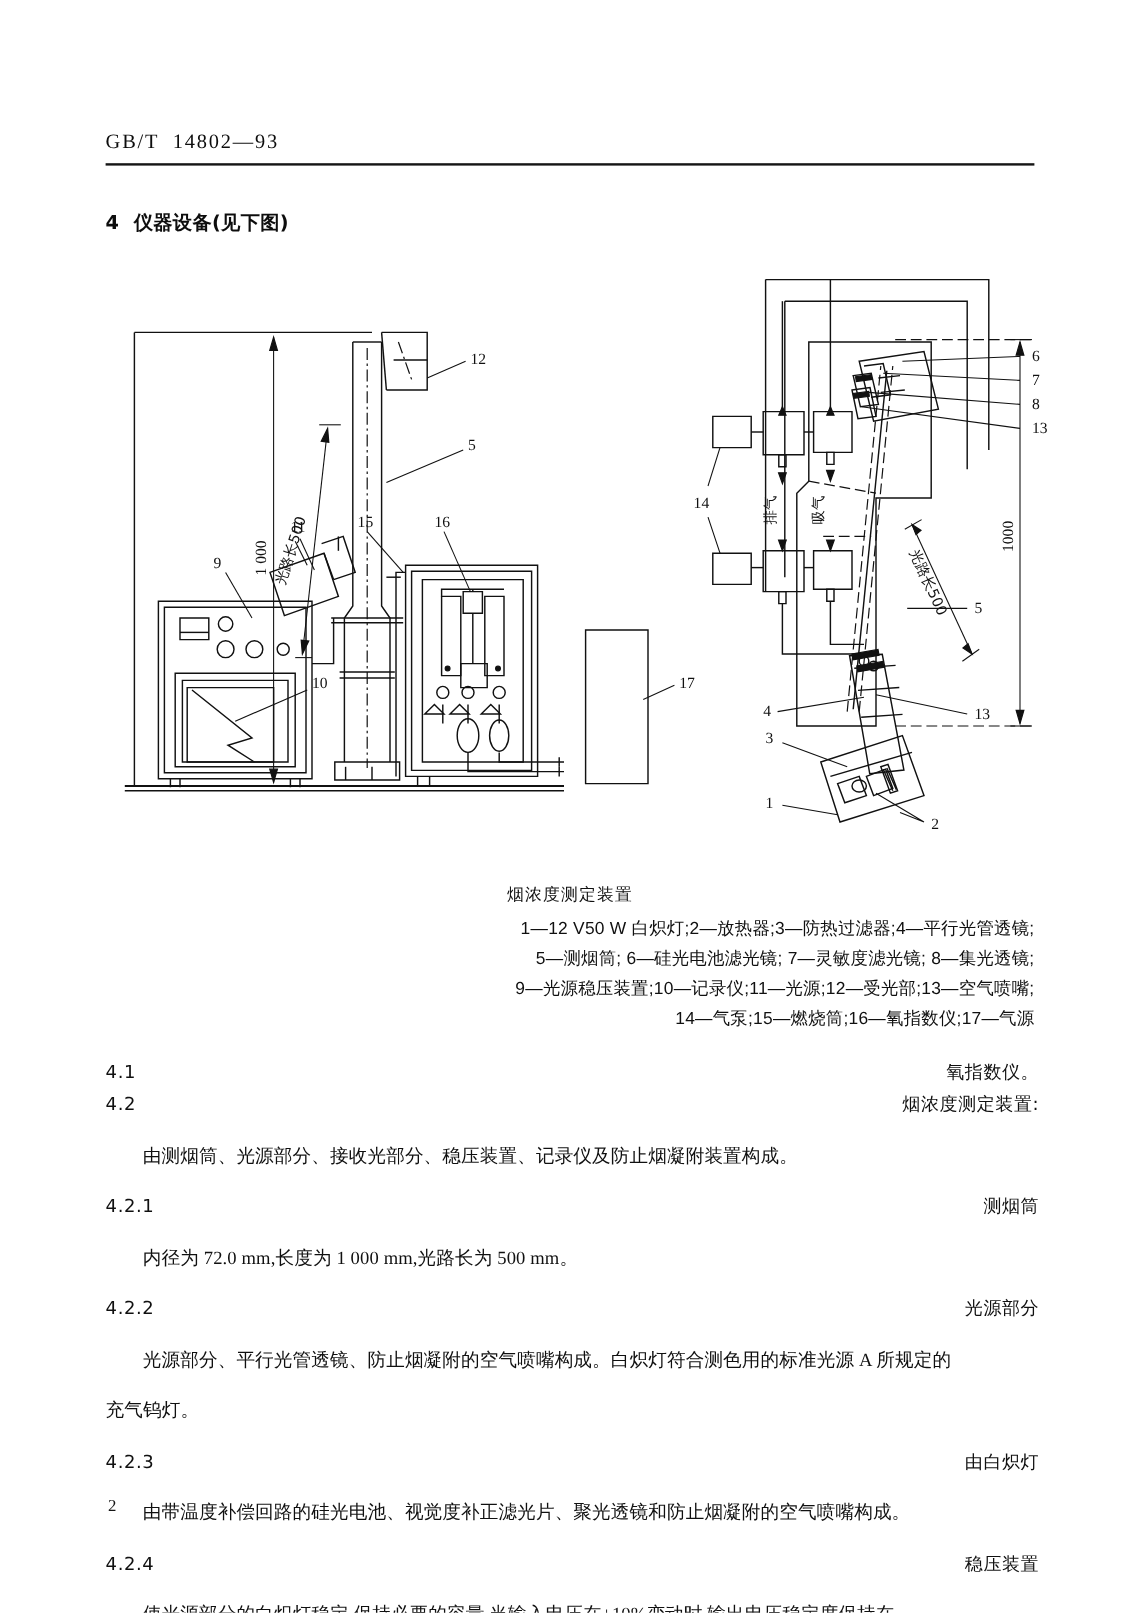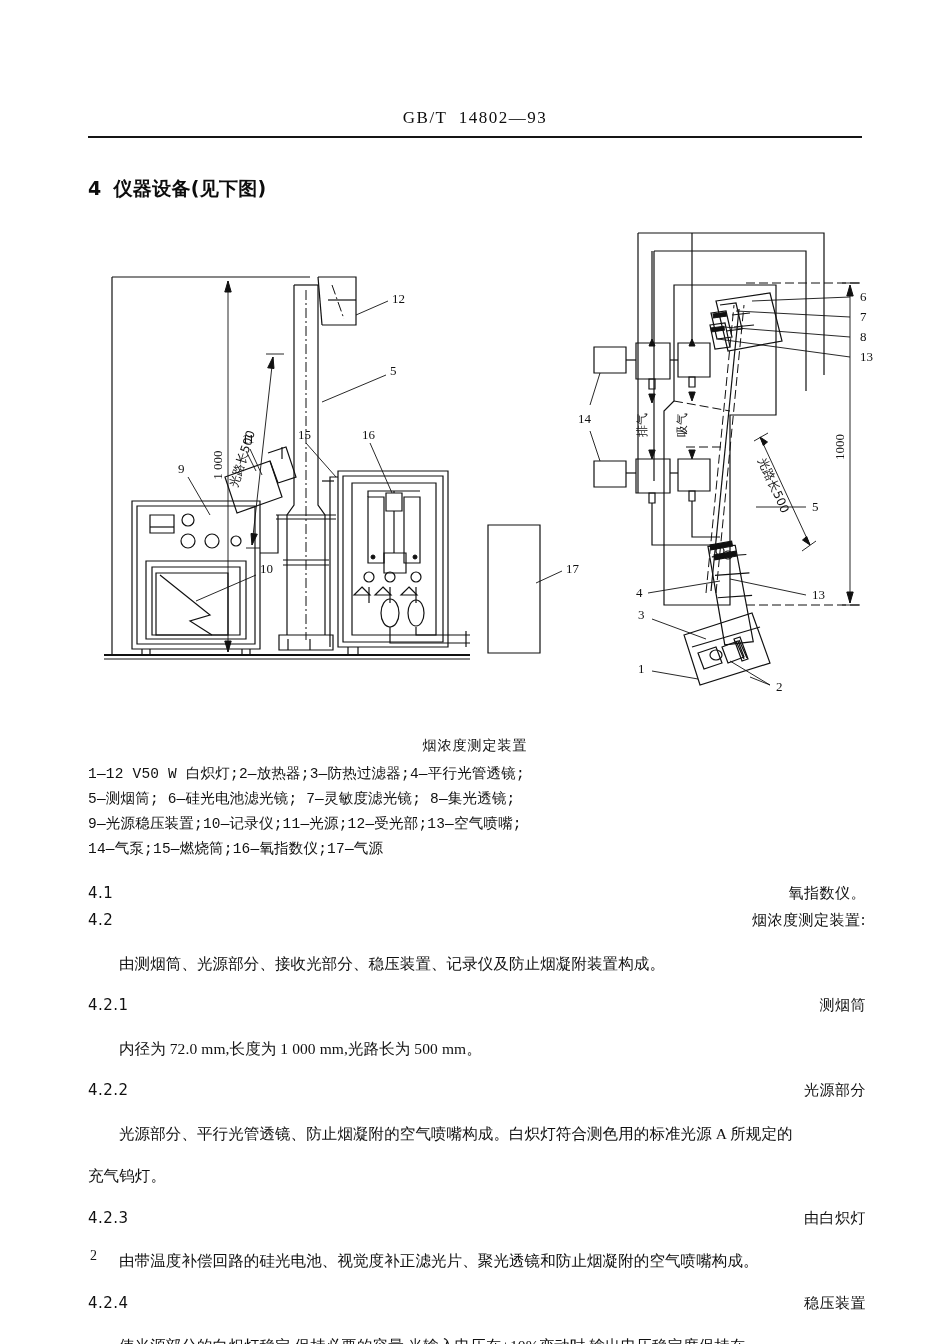--- a/index.html
+++ b/index.html
@@ -23,21 +23,21 @@
     width: 950px;
     height: 1344px;
   }
 
   
   .header {
     position: absolute;
     left: 88px;
     top: 108px;
     width: 774px;
-    text-align: center;
+    text-align: left;
   }
   .header-std {
     font-family: "Liberation Serif", "DejaVu Serif", serif;
     font-size: 17px;
     letter-spacing: 1.5px;
     color: #0d0d0d;
     white-space: pre;
   }
   .header-rule {
     position: absolute;
@@ -47,21 +47,21 @@
     height: 2px;
     background: #151515;
   }
 
   
   .sec-title {
     position: absolute;
     left: 88px;
     top: 176px;
     font-family: "DejaVu Sans", "Liberation Sans", sans-serif;
-    font-size: 19px;
+    font-size: 16px;
     font-weight: bold;
     color: #0d0d0d;
     letter-spacing: 0.3px;
   }
   .sec-title .num { margin-right: 12px; }
   .sec-title .paren { font-weight: bold; }
 
   
   .figure {
     position: absolute;
@@ -83,22 +83,22 @@
     font-size: 14px;
     font-weight: normal;
     letter-spacing: 1px;
     color: #101010;
   }
   .fig-legend {
     position: absolute;
     left: 88px;
     top: 762px;
     width: 774px;
-    text-align: left;
-    font-family: Liberation Mono, monospace;
+    text-align: right;
+    font-family: Liberation Sans, sans-serif;
     font-size: 14.5px;
     line-height: 25px;
     letter-spacing: 0.2px;
     color: #101010;
   }
   .fig-legend div { white-space: nowrap; }
 
   
   .body-text {
     position: absolute;

